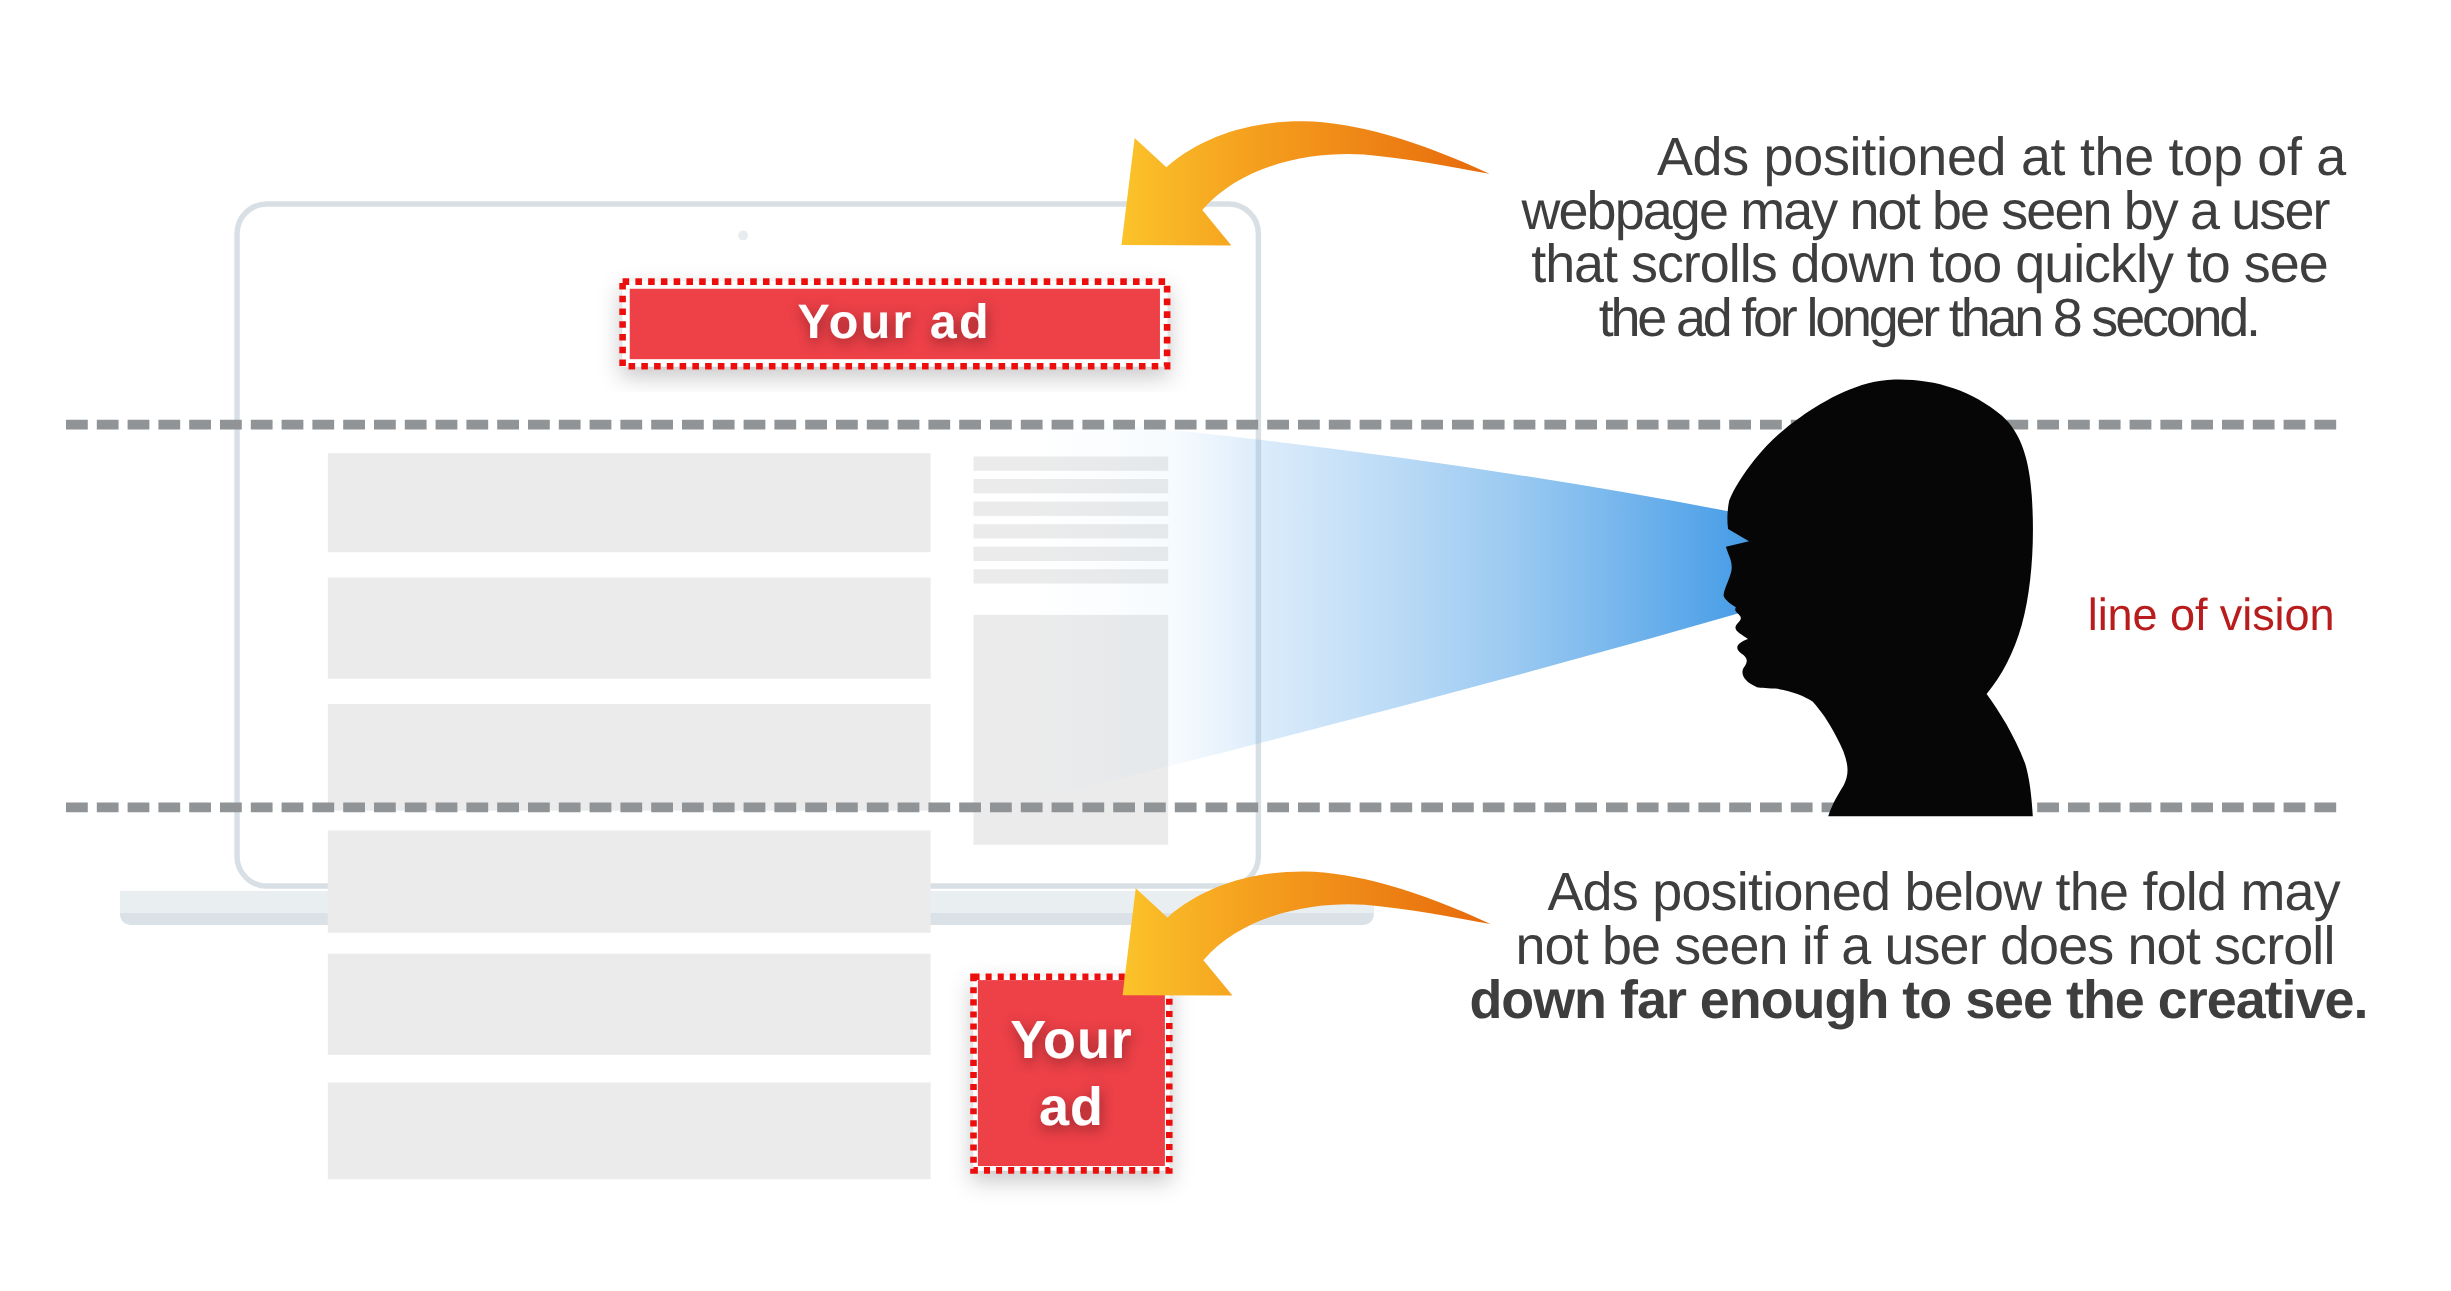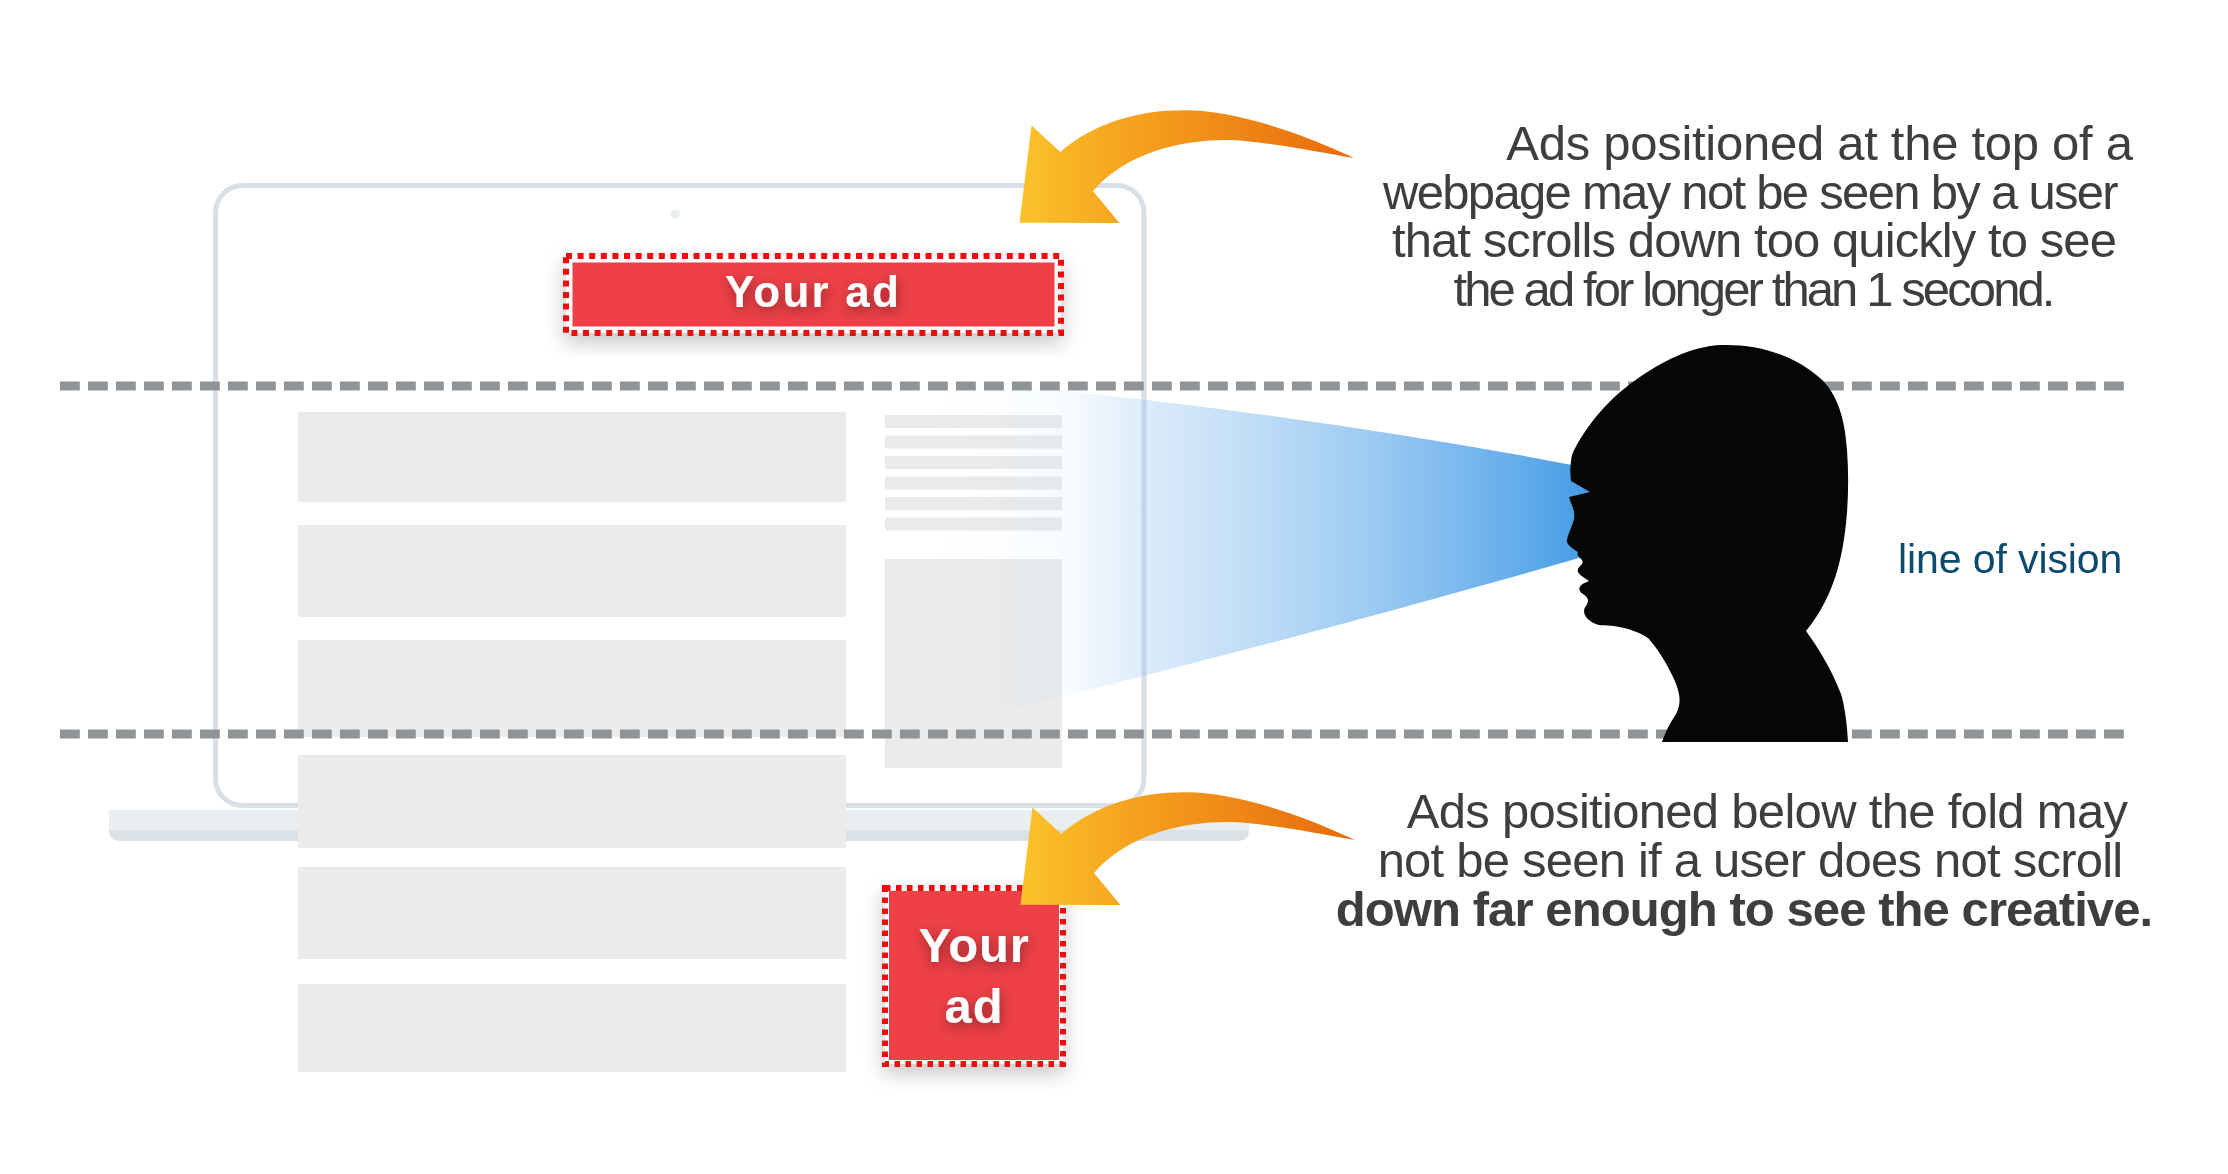--- a/index.html
+++ b/index.html
@@ -1,20 +1,20 @@
 <!DOCTYPE html>
 <html><head>
 <meta charset="utf-8">
 <style>
   html,body{margin:0;padding:0;background:#ffffff;}
   #canvas{position:relative;width:2228px;height:1174px;background:#ffffff;overflow:hidden;
           font-family:"Liberation Sans", sans-serif;border-radius:23px;}
   svg{position:absolute;left:0;top:0;}
   .tl{position:absolute;white-space:nowrap;color:#3e3e3e;font-size:49px;line-height:49px;transform:translateX(-50%);}
-  .lov{position:absolute;white-space:nowrap;color:#0c4a6e;font-size:41px;line-height:41px;letter-spacing:-0.1px;}
+  .lov{position:absolute;white-space:nowrap;color:#b91c1c;font-size:41px;line-height:41px;letter-spacing:-0.1px;}
 </style>
 </head>
 <body>
 <div id="canvas">
 <svg width="2228" height="1174" viewBox="0 0 2228 1174">
   <defs>
     <linearGradient id="beam" x1="935" x2="1592" y1="0" y2="0" gradientUnits="userSpaceOnUse">
       <stop offset="0" stop-color="#7ab8ee" stop-opacity="0"></stop>
       <stop offset="0.2" stop-color="#7ab8ee" stop-opacity="0.06"></stop>
       <stop offset="0.33" stop-color="#6fb1ec" stop-opacity="0.26"></stop>
@@ -117,20 +117,20 @@
     <text x="974" y="1023">ad</text>
   </g>
 
   <use href="#arrow" fill="url(#arrowg)"></use>
   <use href="#arrow" fill="url(#arrowg)" transform="translate(1,682)"></use>
 </svg>
 
 <div class="tl" style="left:1819.5px;top:119px;letter-spacing:-0.28px;">Ads positioned at the top of a</div>
 <div class="tl" style="left:1754px;top:216.2px;letter-spacing:-0.92px;">that scrolls down too quickly to see</div>
 <div class="tl" style="left:1750px;top:167.6px;letter-spacing:-1.7px;">webpage may not be seen by a user</div>
-<div class="tl" style="left:1753px;top:264.8px;letter-spacing:-2.9px;">the ad for longer than 1 second.</div>
+<div class="tl" style="left:1753px;top:264.8px;letter-spacing:-2.9px;">the ad for longer than 8 second.</div>
 
 <div class="tl" style="left:1767px;top:786.5px;letter-spacing:-0.7px;">Ads positioned below the fold may</div>
 <div class="tl" style="left:1750px;top:835.5px;letter-spacing:-0.78px;text-align:right;">not be seen if a user does not scroll</div>
 <div class="tl" style="left:1744px;top:884.5px;letter-spacing:-0.92px;font-weight:bold;">down far enough to see the creative.</div>
 
 <div class="lov" style="left:1898px;top:539px;">line of vision</div>
 </div>
 
 </body></html>

